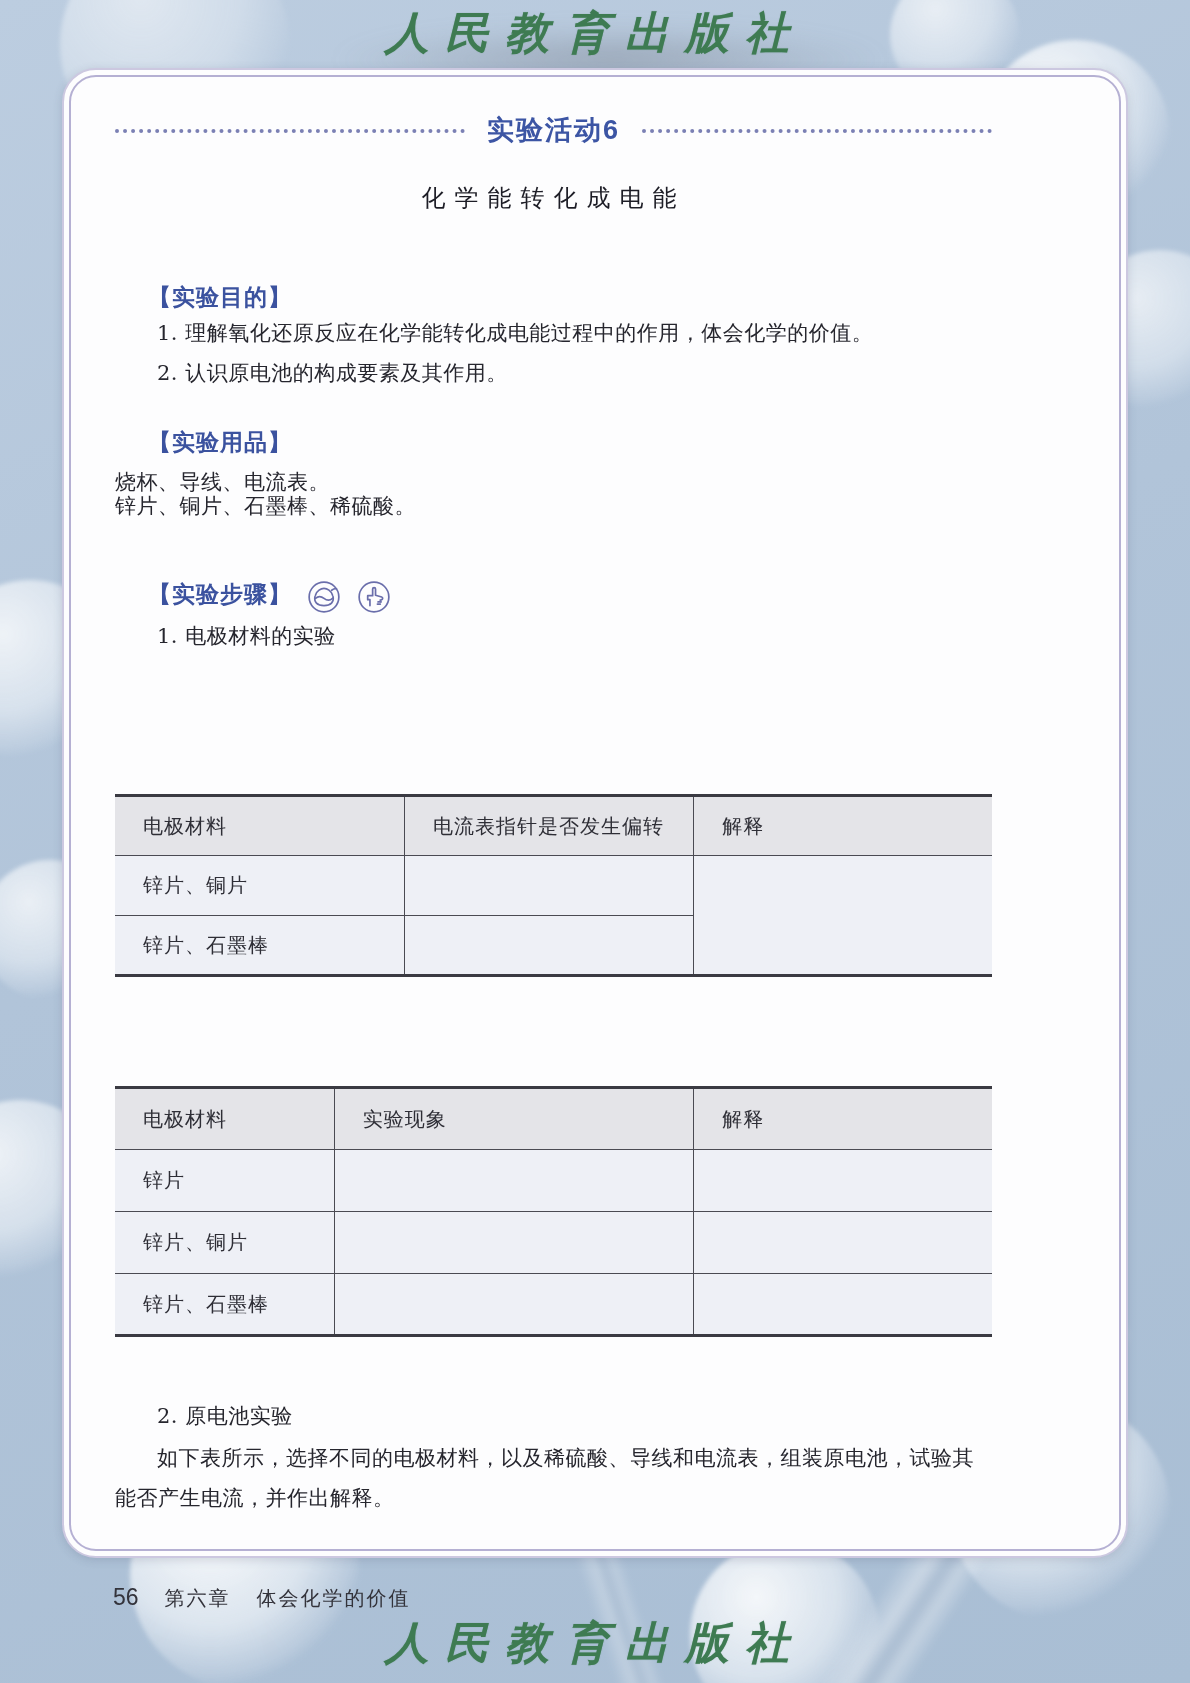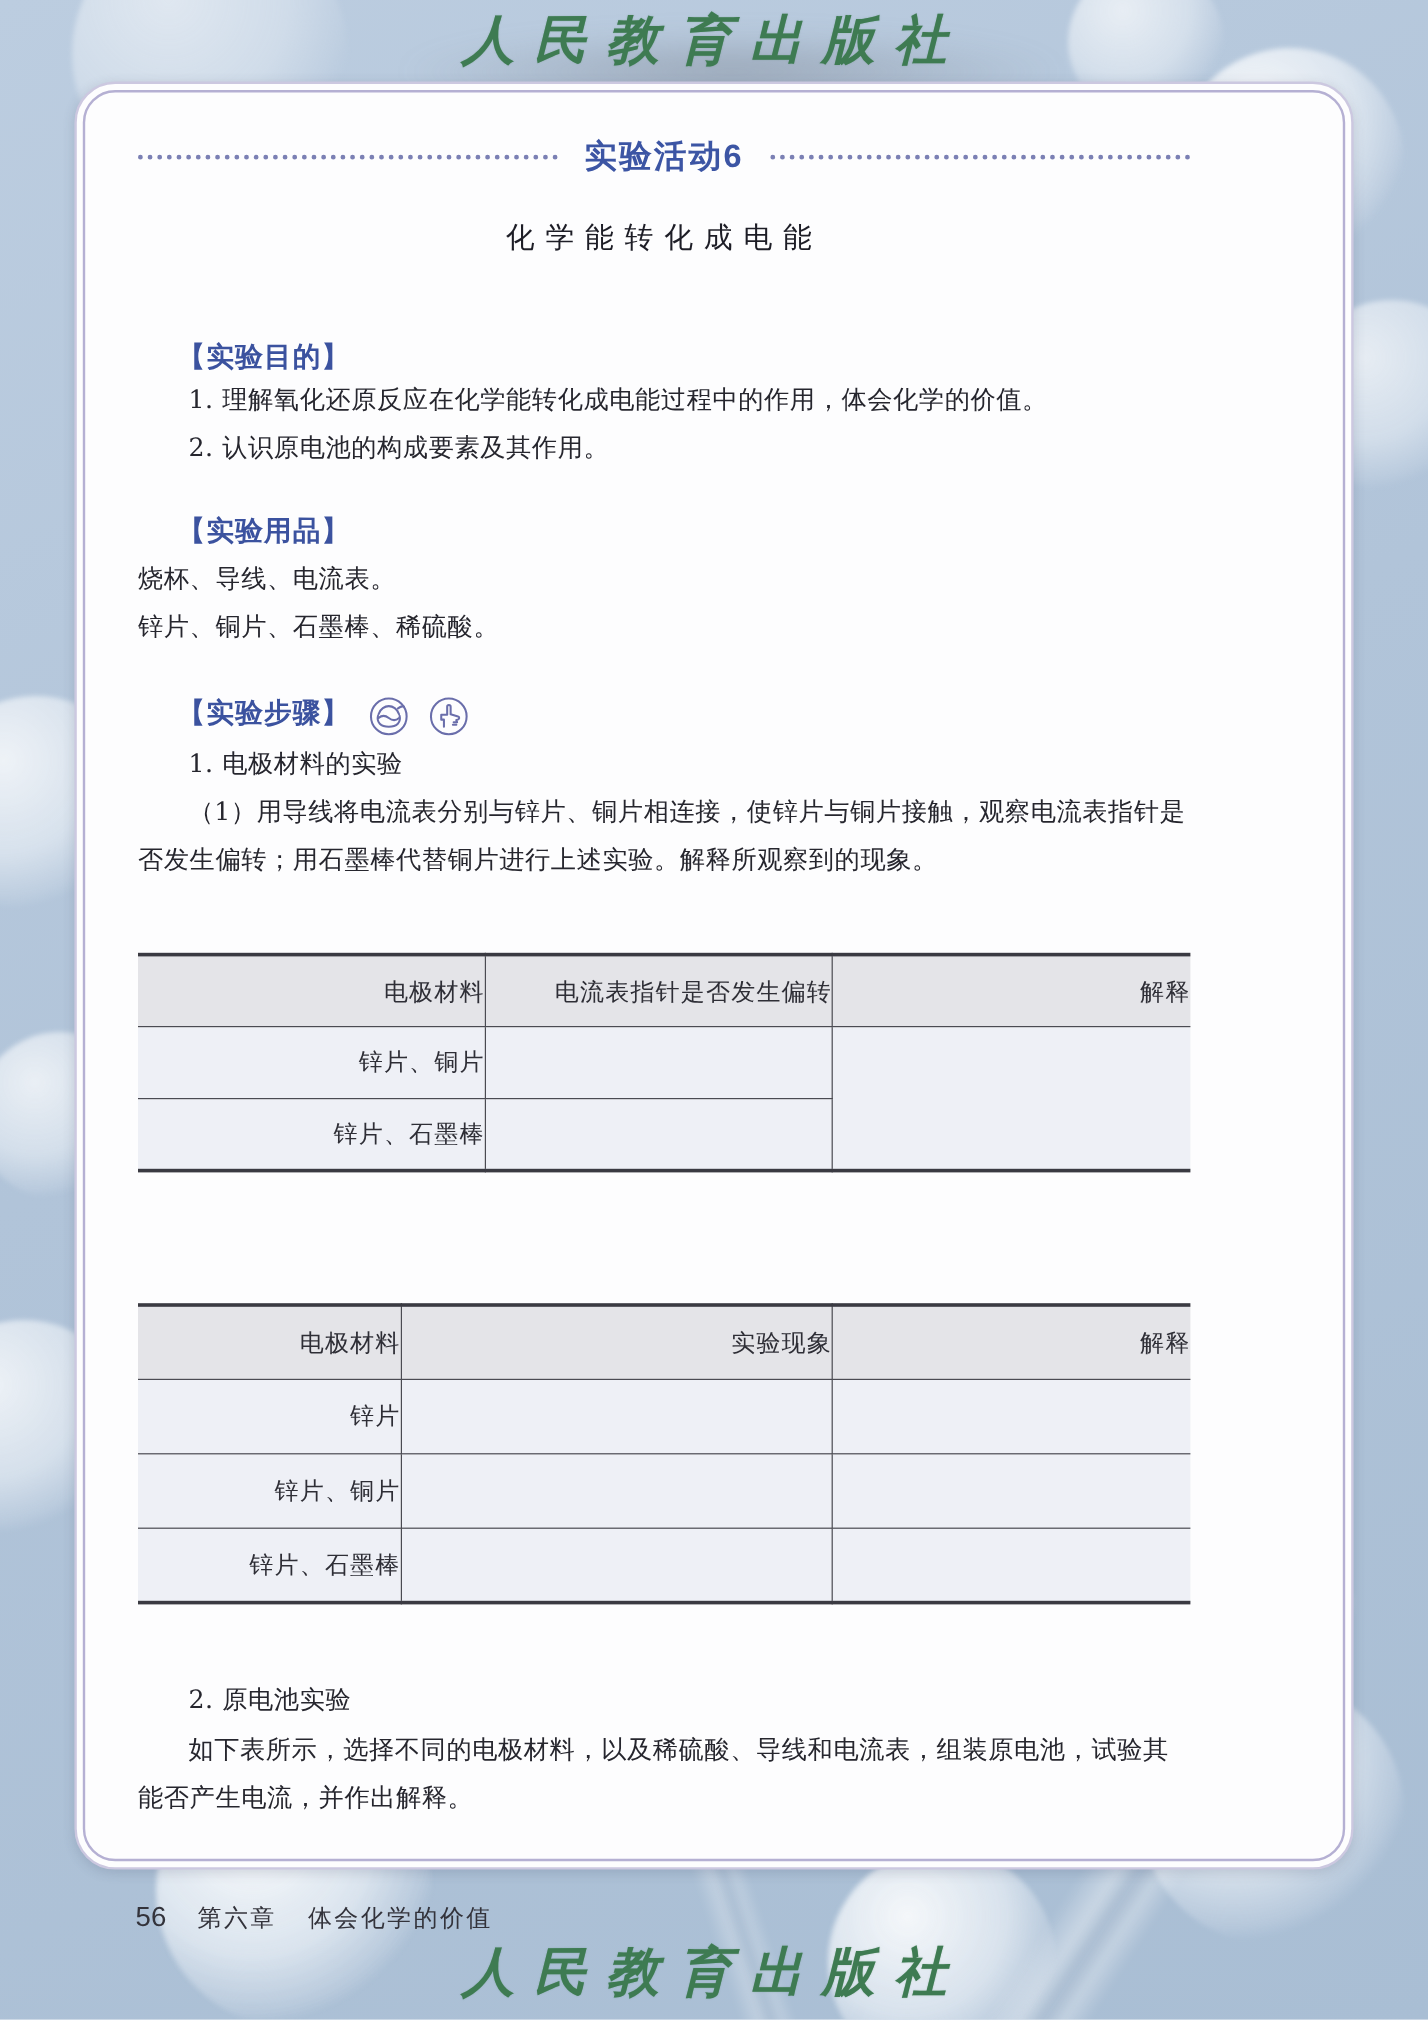--- a/index.html
+++ b/index.html
@@ -55,21 +55,21 @@
     stroke-width:1.9; stroke-linecap:round; stroke-linejoin:round; }
   
   .para { width:877px; font-size:21px; line-height:40px; color:#26262e;
     text-indent:2em; letter-spacing:.5px; }
   .flush { text-indent:0; }
   
   table { border-collapse:collapse; width:877px; table-layout:fixed;
     border-top:3px solid #3a3a42; border-bottom:3px solid #3a3a42; }
   th, td { border-left:1px solid #4a4a52; border-right:1px solid #4a4a52;
     border-top:1.5px solid #4a4a52; border-bottom:1.5px solid #4a4a52;
-    text-align:right; vertical-align:middle; font-weight:normal;
+    text-align:left; vertical-align:middle; font-weight:normal;
     font-size:20px; color:#2e2e36; letter-spacing:1px;padding-left:28px; }
   table tr:first-child th { border-top:none; }
   table tr:last-child td { border-bottom:none; }
   th:first-child, td:first-child { border-left:none; }
   th:last-child, td:last-child { border-right:none; }
   thead th { background:#e4e4e8; height:60px; }
   tbody td { background:#eef0f6; height:60px; }
   .t2 thead th, .t2 tbody td { height:62px; }
   
   .footer { position:absolute; left:113px; top:1584px; z-index:2; display:flex;
@@ -109,21 +109,21 @@
     </div>
 
     <div class="abs page-title">化学能转化成电能</div>
 
     <div class="abs sec-heading" style="top:212px">【实验目的】</div>
     <p class="abs para" style="top:243px">1. 理解氧化还原反应在化学能转化成电能过程中的作用，体会化学的价值。</p>
     <p class="abs para" style="top:283px">2. 认识原电池的构成要素及其作用。</p>
 
     <div class="abs sec-heading" style="top:357px">【实验用品】</div>
     <p class="abs para flush" style="top:392px">烧杯、导线、电流表。</p>
-    <p class="abs para flush" style="top:432px">锌片、铜片、石墨棒、稀硫酸。</p>
+    <p class="abs para flush" style="top:416px">锌片、铜片、石墨棒、稀硫酸。</p>
 
     <div class="abs steps-row" style="top:509px;left:33px">
       <span class="sec-heading" style="position:static">【实验步骤】</span>
       <span class="safety-icon">
         <svg viewBox="0 0 40 40">
           <circle cx="20" cy="20" r="16.5"></circle>
           <path d="M10.5 18 c1.5 -5 6 -7.5 9.5 -7.5 c3.5 0 8 2.5 9.5 7.5"></path>
           <path d="M10 19.5 c-1.5 6 2.5 10 10 10 c7.5 0 11.5 -4 10 -10"></path>
           <path d="M10.5 21.5 q4.5 -4 9.5 0 t9.5 0"></path>
           <path d="M28.5 12.5 q3.5 -2.5 5.5 -1.5"></path>
@@ -131,21 +131,20 @@
       </span>
       <span class="safety-icon">
         <svg viewBox="0 0 40 40">
           <circle cx="20" cy="20" r="16.5"></circle>
           <path d="M15.5 29.5 v-6.5 h-2.5 v-4.5 h5.5 v-7.5 c0 -2 3.2 -2 3.2 0 v7 l6.8 2 c1.8 .6 1.3 2.8 -.4 3.1 l-1.2 .2 .6 2"></path>
           <path d="M24.5 25.5 h3.2 M23.8 27.8 h3.2"></path>
         </svg>
       </span>
     </div>
     <p class="abs para" style="top:546px">1. 电极材料的实验</p>
-    <p class="abs para" style="top:586px">（1）用导线将电流表分别与锌片、铜片相连接，使锌片与铜片接触，观察电流表指针是否发生偏转；用石墨棒代替铜片进行上述实验。解释所观察到的现象。</p>
 
     <table class="abs t1" style="top:724px">
       <colgroup>
           <col style="width:33%">
           <col style="width:33%">
           <col style="width:34%">
         </colgroup>
       <thead>
         <tr>
           <th>电极材料</th>

